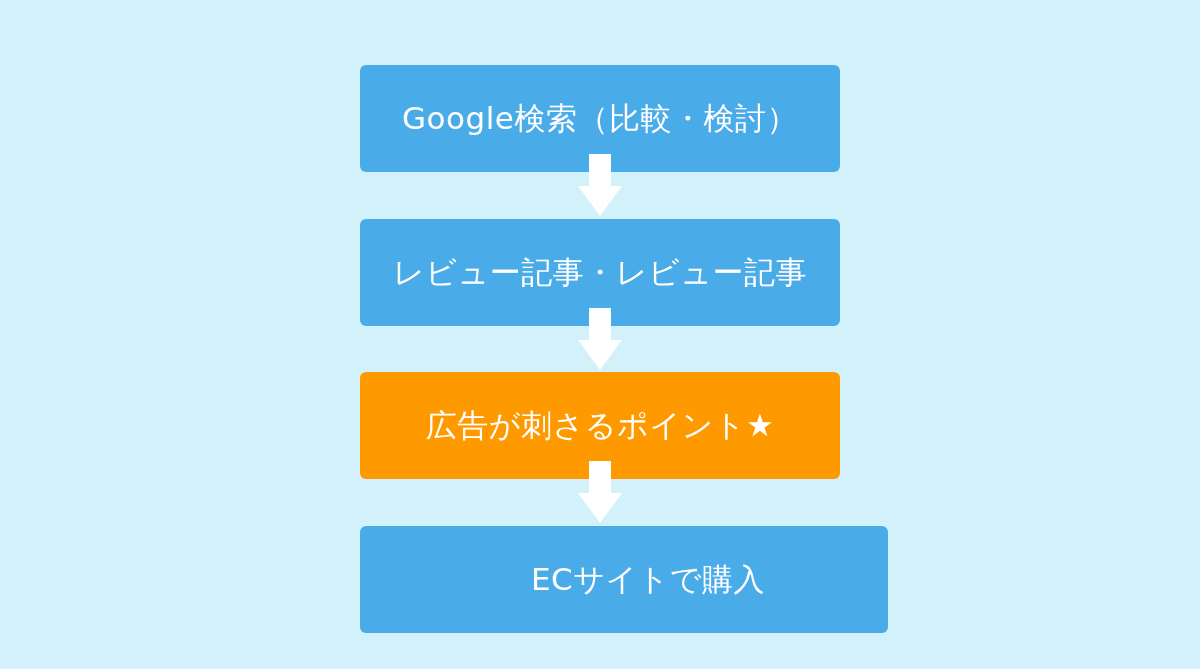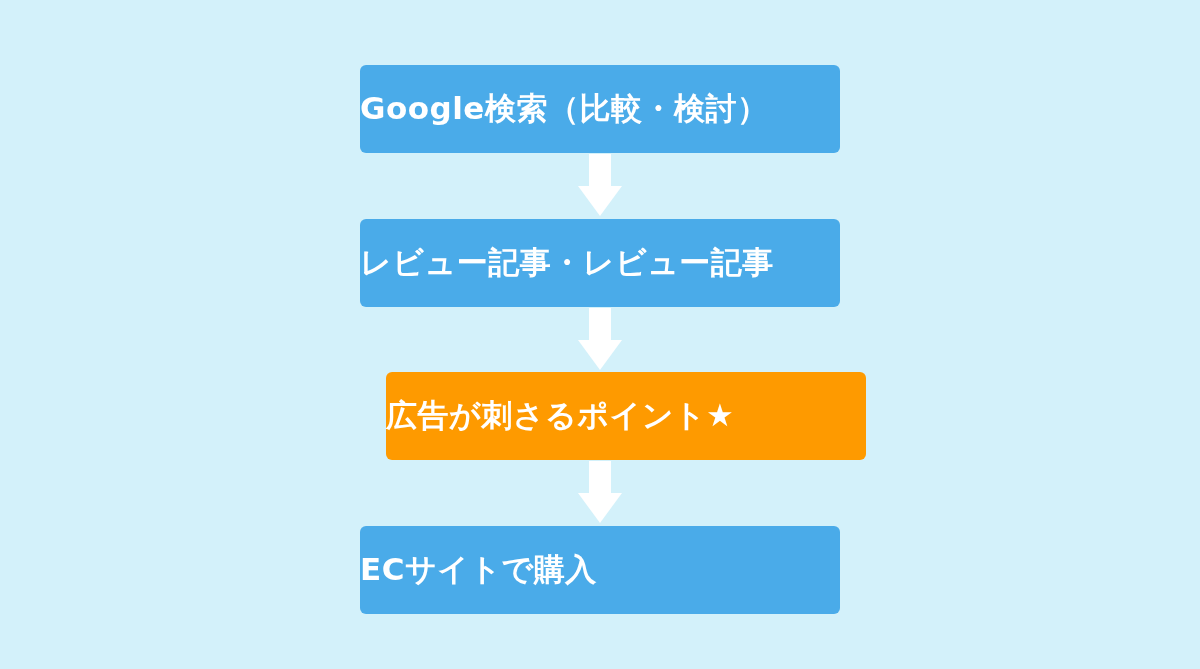--- a/index.html
+++ b/index.html
@@ -1,20 +1,20 @@
 <!DOCTYPE html>
 <html><head>
 <meta charset="utf-8">
 <style>
   html, body { margin:0; padding:0; }
   body { width:1200px; height:669px; background:#d3f1fa; position:relative; overflow:hidden;
          font-family: "DejaVu Sans", "Liberation Sans", sans-serif; }
-  .box { position:absolute; left:360px; width:480px; height:88px; border-radius:6px;
-         display:flex; align-items:center; justify-content:flex-start;
-         color:#ffffff; font-size:31px; font-weight:bold; letter-spacing:0.5px; }
+  .box { position:absolute; left:360px; width:480px; height:107px; border-radius:6px;
+         display:flex; align-items:center; justify-content:center;
+         color:#ffffff; font-size:31px; font-weight:normal; letter-spacing:0.5px; }
   .arrow { position:absolute; left:578px; width:44px; height:62px; }
 </style>
 </head>
 <body>
 
 <div>
   <div class="box" style="top:65px;background:#4aabe9;">
     <span>Google検索（比較・検討）</span>
   </div>
   <svg class="arrow" style="top:154px" viewBox="0 0 44 62">
@@ -23,24 +23,24 @@
   </svg>
 
   <div class="box" style="top:219px;background:#4aabe9;">
     <span>レビュー記事・レビュー記事</span>
   </div>
   <svg class="arrow" style="top:308px" viewBox="0 0 44 62">
     <rect x="11" y="0" width="22" height="32" fill="#ffffff"></rect>
       <polygon points="0,32 44,32 22,62" fill="#ffffff"></polygon>
   </svg>
 
-  <div class="box" style="top:372px;background:#fe9a00;margin-left:26px;">
+  <div class="box" style="top:372px;background:#fe9a00;">
     <span>広告が刺さるポイント★</span>
   </div>
   <svg class="arrow" style="top:461px" viewBox="0 0 44 62">
     <rect x="11" y="0" width="22" height="32" fill="#ffffff"></rect>
       <polygon points="0,32 44,32 22,62" fill="#ffffff"></polygon>
   </svg>
 
-  <div class="box" style="top:526px;background:#4aabe9;">
+  <div class="box" style="top:526px;background:#4aabe9;padding-left:48px;">
     <span>ECサイトで購入</span>
   </div>
 </div>
 
 </body></html>

